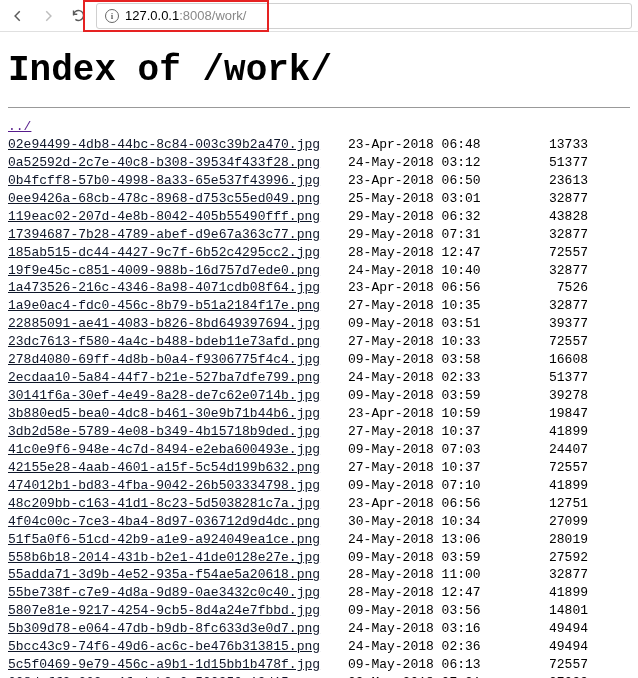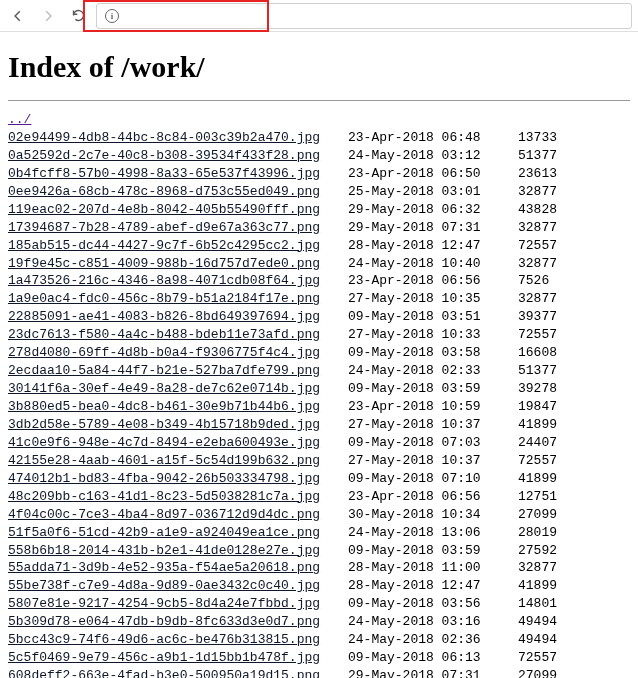--- a/index.html
+++ b/index.html
@@ -28,34 +28,34 @@
     }
     .url-host { color: #000; }
     .url-port, .url-path { color: #888; }
     .highlight {
       position: absolute; left: 83px; top: 0px;
       width: 186px; height: 32px; border: 2px solid #e62222;
       pointer-events: none;
     }
     .content { padding: 8px 8px 0 8px; }
     h1 {
-      font-family: Liberation Serif, serif; font-weight: bold;
-      font-size: 30px; margin: 10px 0 16px 0;
+      font-family: Liberation Mono, monospace; font-weight: bold;
+      font-size: 36px; margin: 10px 0 16px 0;
     }
     hr { border: none; border-top: 1px solid #999; margin-bottom: 10px; }
     pre {
       font-family: "Courier New", monospace; font-size: 13px;
       line-height: 1.38; white-space: pre;
     }
     a { color: #0f172a; text-decoration: underline; }
     a.visited { color: #551a8b; }
     .row { display: block; }
     .fname { display: inline-block; width: 340px; }
     .mtime { display: inline-block; width: 170px; }
-    .size { display: inline-block; width: 70px; }
+    .size { display: inline-block; width: 70px; text-align: right; }
   </style>
 </head>
 <body>
 
 <div class="toolbar">
   <div class="nav-btn">
     <svg width="14" height="14" viewBox="0 0 24 24">
         <path d="M15 4l-8 8 8 8" stroke="currentColor" stroke-width="2.5" fill="none"></path>
       </svg>
   </div>
@@ -64,20 +64,21 @@
         <path d="M9 4l8 8-8 8" stroke="currentColor" stroke-width="2.5" fill="none"></path>
       </svg>
   </div>
   <div class="nav-btn">
     <svg width="15" height="15" viewBox="0 0 24 24">
         <path d="M4 12a8 8 0 1 1 3 6.2M4 4v6h6" stroke="currentColor" stroke-width="2.2" fill="none"></path>
       </svg>
   </div>
   <div class="address-bar">
     <span class="info-icon">i</span>
+    <span><span class="url-host">127.0.0.1</span><span class="url-port">:8008</span><span class="url-path">/work/</span></span>
   </div>
 </div>
 <div class="highlight"></div>
 
 <div class="content">
   <h1>Index of /work/</h1>
   <hr>
   <pre id="listing"><a href="#" class="visited">../</a>
 <span class="row"><span class="fname"><a href="#">02e94499-4db8-44bc-8c84-003c39b2a470.jpg</a></span><span class="mtime">23-Apr-2018 06:48</span><span class="size">13733</span></span><span class="row"><span class="fname"><a href="#">0a52592d-2c7e-40c8-b308-39534f433f28.png</a></span><span class="mtime">24-May-2018 03:12</span><span class="size">51377</span></span><span class="row"><span class="fname"><a href="#">0b4fcff8-57b0-4998-8a33-65e537f43996.jpg</a></span><span class="mtime">23-Apr-2018 06:50</span><span class="size">23613</span></span><span class="row"><span class="fname"><a href="#">0ee9426a-68cb-478c-8968-d753c55ed049.png</a></span><span class="mtime">25-May-2018 03:01</span><span class="size">32877</span></span><span class="row"><span class="fname"><a href="#">119eac02-207d-4e8b-8042-405b55490fff.png</a></span><span class="mtime">29-May-2018 06:32</span><span class="size">43828</span></span><span class="row"><span class="fname"><a href="#">17394687-7b28-4789-abef-d9e67a363c77.png</a></span><span class="mtime">29-May-2018 07:31</span><span class="size">32877</span></span><span class="row"><span class="fname"><a href="#">185ab515-dc44-4427-9c7f-6b52c4295cc2.jpg</a></span><span class="mtime">28-May-2018 12:47</span><span class="size">72557</span></span><span class="row"><span class="fname"><a href="#">19f9e45c-c851-4009-988b-16d757d7ede0.png</a></span><span class="mtime">24-May-2018 10:40</span><span class="size">32877</span></span><span class="row"><span class="fname"><a href="#">1a473526-216c-4346-8a98-4071cdb08f64.jpg</a></span><span class="mtime">23-Apr-2018 06:56</span><span class="size">7526</span></span><span class="row"><span class="fname"><a href="#">1a9e0ac4-fdc0-456c-8b79-b51a2184f17e.png</a></span><span class="mtime">27-May-2018 10:35</span><span class="size">32877</span></span><span class="row"><span class="fname"><a href="#">22885091-ae41-4083-b826-8bd649397694.jpg</a></span><span class="mtime">09-May-2018 03:51</span><span class="size">39377</span></span><span class="row"><span class="fname"><a href="#">23dc7613-f580-4a4c-b488-bdeb11e73afd.png</a></span><span class="mtime">27-May-2018 10:33</span><span class="size">72557</span></span><span class="row"><span class="fname"><a href="#">278d4080-69ff-4d8b-b0a4-f9306775f4c4.jpg</a></span><span class="mtime">09-May-2018 03:58</span><span class="size">16608</span></span><span class="row"><span class="fname"><a href="#">2ecdaa10-5a84-44f7-b21e-527ba7dfe799.png</a></span><span class="mtime">24-May-2018 02:33</span><span class="size">51377</span></span><span class="row"><span class="fname"><a href="#">30141f6a-30ef-4e49-8a28-de7c62e0714b.jpg</a></span><span class="mtime">09-May-2018 03:59</span><span class="size">39278</span></span><span class="row"><span class="fname"><a href="#">3b880ed5-bea0-4dc8-b461-30e9b71b44b6.jpg</a></span><span class="mtime">23-Apr-2018 10:59</span><span class="size">19847</span></span><span class="row"><span class="fname"><a href="#">3db2d58e-5789-4e08-b349-4b15718b9ded.jpg</a></span><span class="mtime">27-May-2018 10:37</span><span class="size">41899</span></span><span class="row"><span class="fname"><a href="#">41c0e9f6-948e-4c7d-8494-e2eba600493e.jpg</a></span><span class="mtime">09-May-2018 07:03</span><span class="size">24407</span></span><span class="row"><span class="fname"><a href="#">42155e28-4aab-4601-a15f-5c54d199b632.png</a></span><span class="mtime">27-May-2018 10:37</span><span class="size">72557</span></span><span class="row"><span class="fname"><a href="#">474012b1-bd83-4fba-9042-26b503334798.jpg</a></span><span class="mtime">09-May-2018 07:10</span><span class="size">41899</span></span><span class="row"><span class="fname"><a href="#">48c209bb-c163-41d1-8c23-5d5038281c7a.jpg</a></span><span class="mtime">23-Apr-2018 06:56</span><span class="size">12751</span></span><span class="row"><span class="fname"><a href="#">4f04c00c-7ce3-4ba4-8d97-036712d9d4dc.png</a></span><span class="mtime">30-May-2018 10:34</span><span class="size">27099</span></span><span class="row"><span class="fname"><a href="#">51f5a0f6-51cd-42b9-a1e9-a924049ea1ce.png</a></span><span class="mtime">24-May-2018 13:06</span><span class="size">28019</span></span><span class="row"><span class="fname"><a href="#">558b6b18-2014-431b-b2e1-41de0128e27e.jpg</a></span><span class="mtime">09-May-2018 03:59</span><span class="size">27592</span></span><span class="row"><span class="fname"><a href="#">55adda71-3d9b-4e52-935a-f54ae5a20618.png</a></span><span class="mtime">28-May-2018 11:00</span><span class="size">32877</span></span><span class="row"><span class="fname"><a href="#">55be738f-c7e9-4d8a-9d89-0ae3432c0c40.jpg</a></span><span class="mtime">28-May-2018 12:47</span><span class="size">41899</span></span><span class="row"><span class="fname"><a href="#">5807e81e-9217-4254-9cb5-8d4a24e7fbbd.jpg</a></span><span class="mtime">09-May-2018 03:56</span><span class="size">14801</span></span><span class="row"><span class="fname"><a href="#">5b309d78-e064-47db-b9db-8fc633d3e0d7.png</a></span><span class="mtime">24-May-2018 03:16</span><span class="size">49494</span></span><span class="row"><span class="fname"><a href="#">5bcc43c9-74f6-49d6-ac6c-be476b313815.png</a></span><span class="mtime">24-May-2018 02:36</span><span class="size">49494</span></span><span class="row"><span class="fname"><a href="#">5c5f0469-9e79-456c-a9b1-1d15bb1b478f.jpg</a></span><span class="mtime">09-May-2018 06:13</span><span class="size">72557</span></span><span class="row"><span class="fname"><a href="#">608deff2-663e-4fad-b3e0-500950a19d15.png</a></span><span class="mtime">29-May-2018 07:31</span><span class="size">27099</span></span></pre>
 </div>

